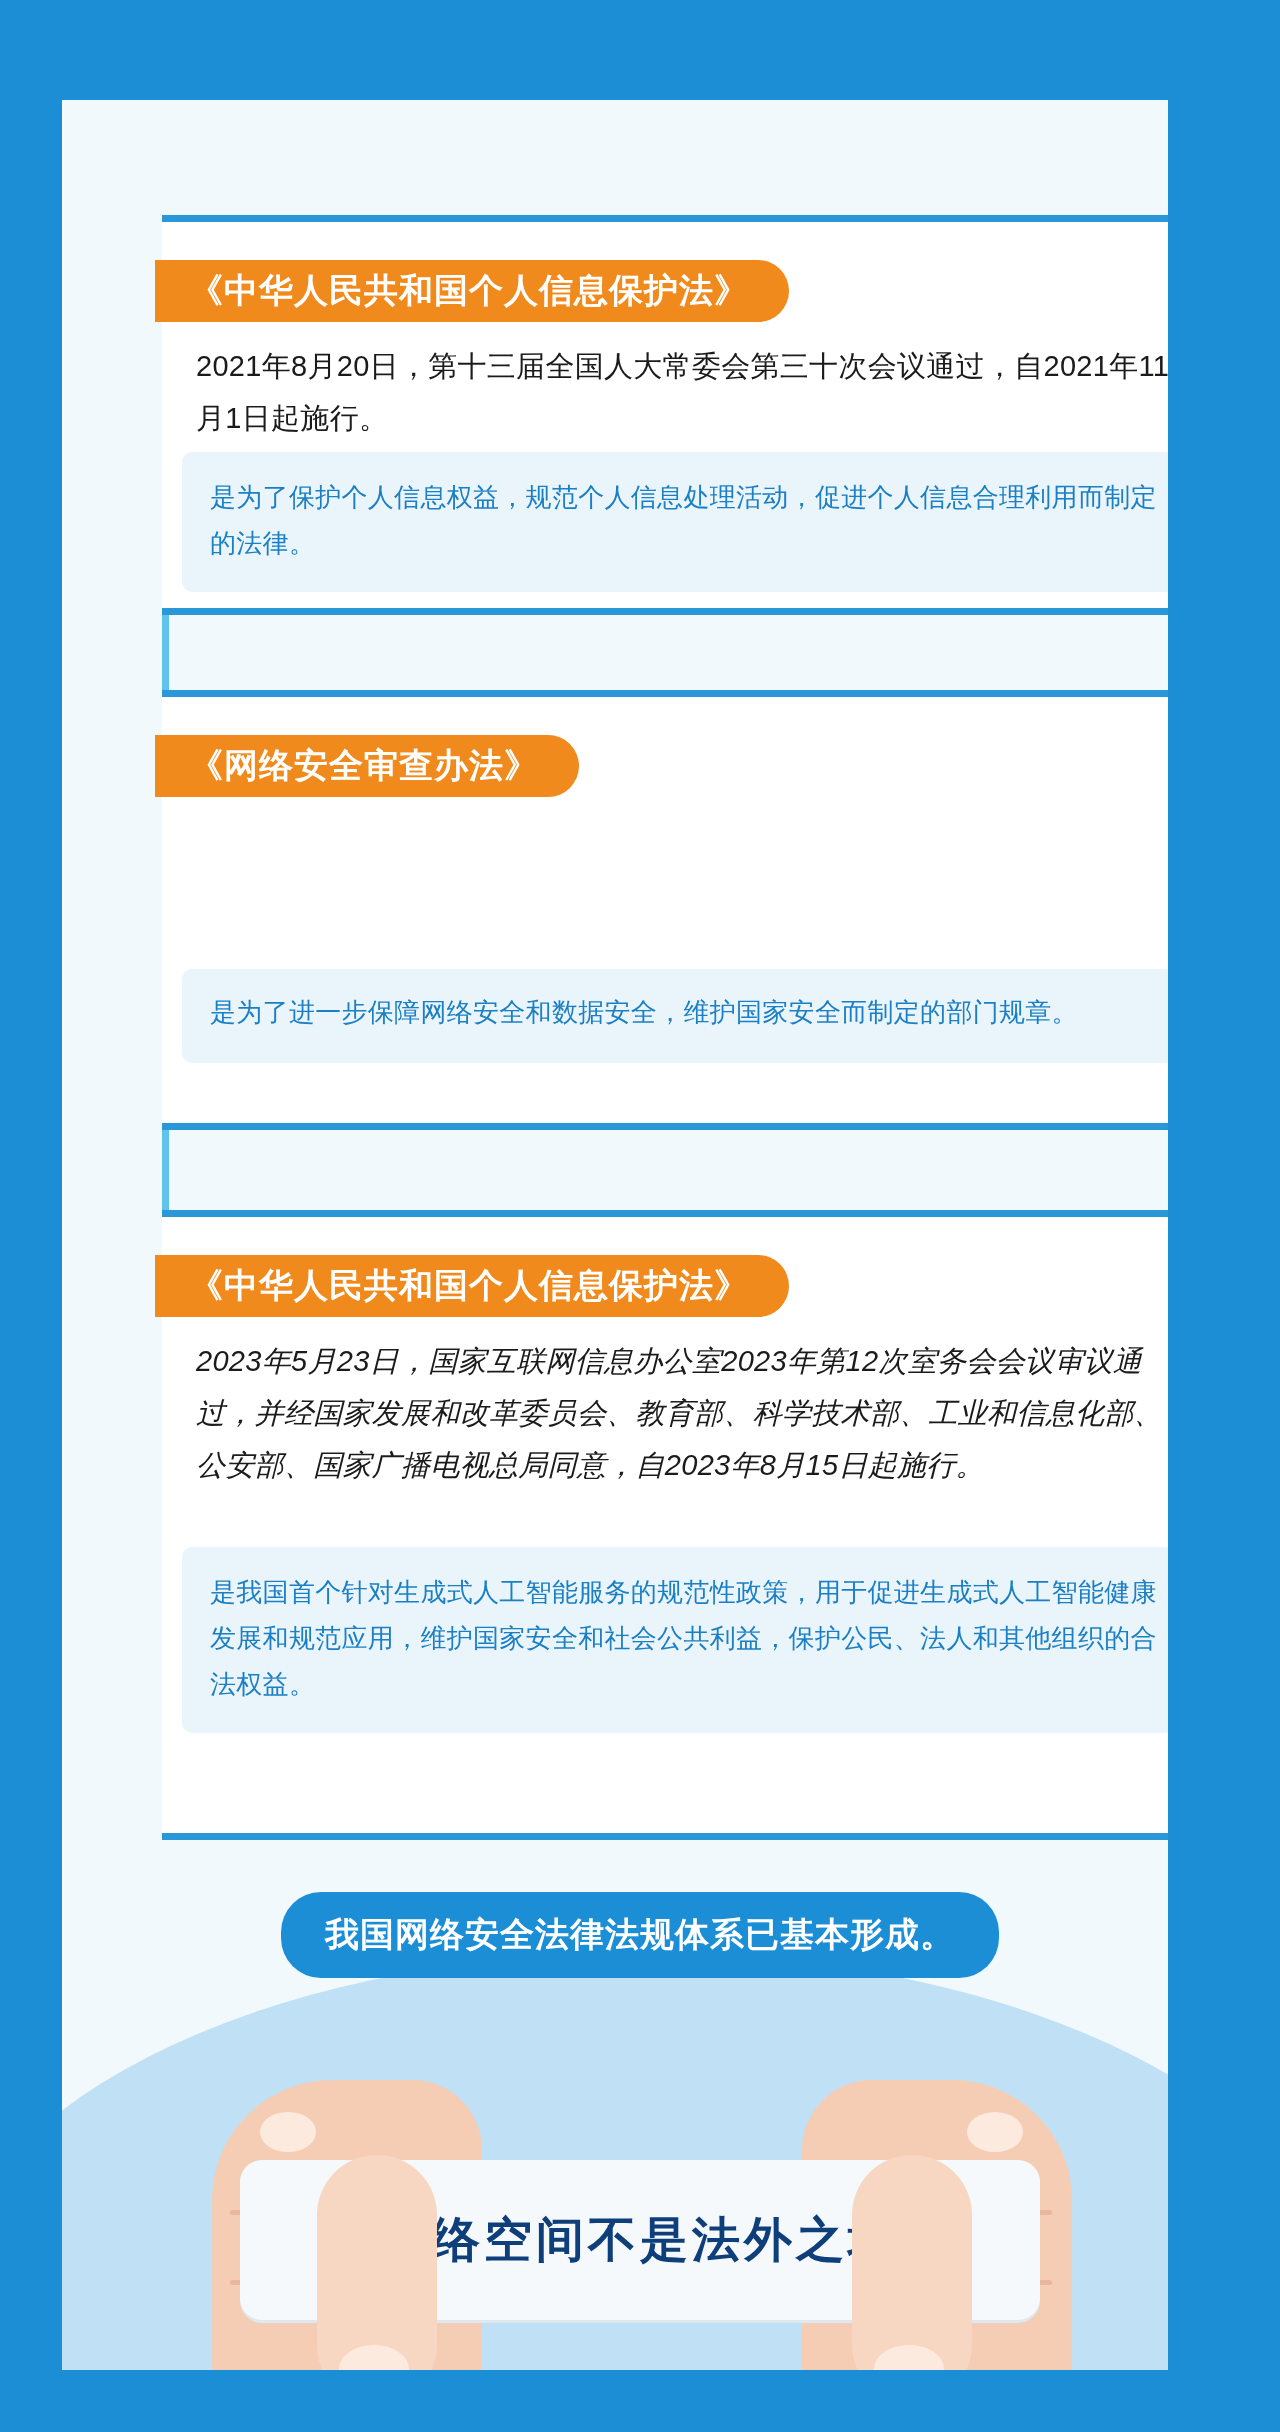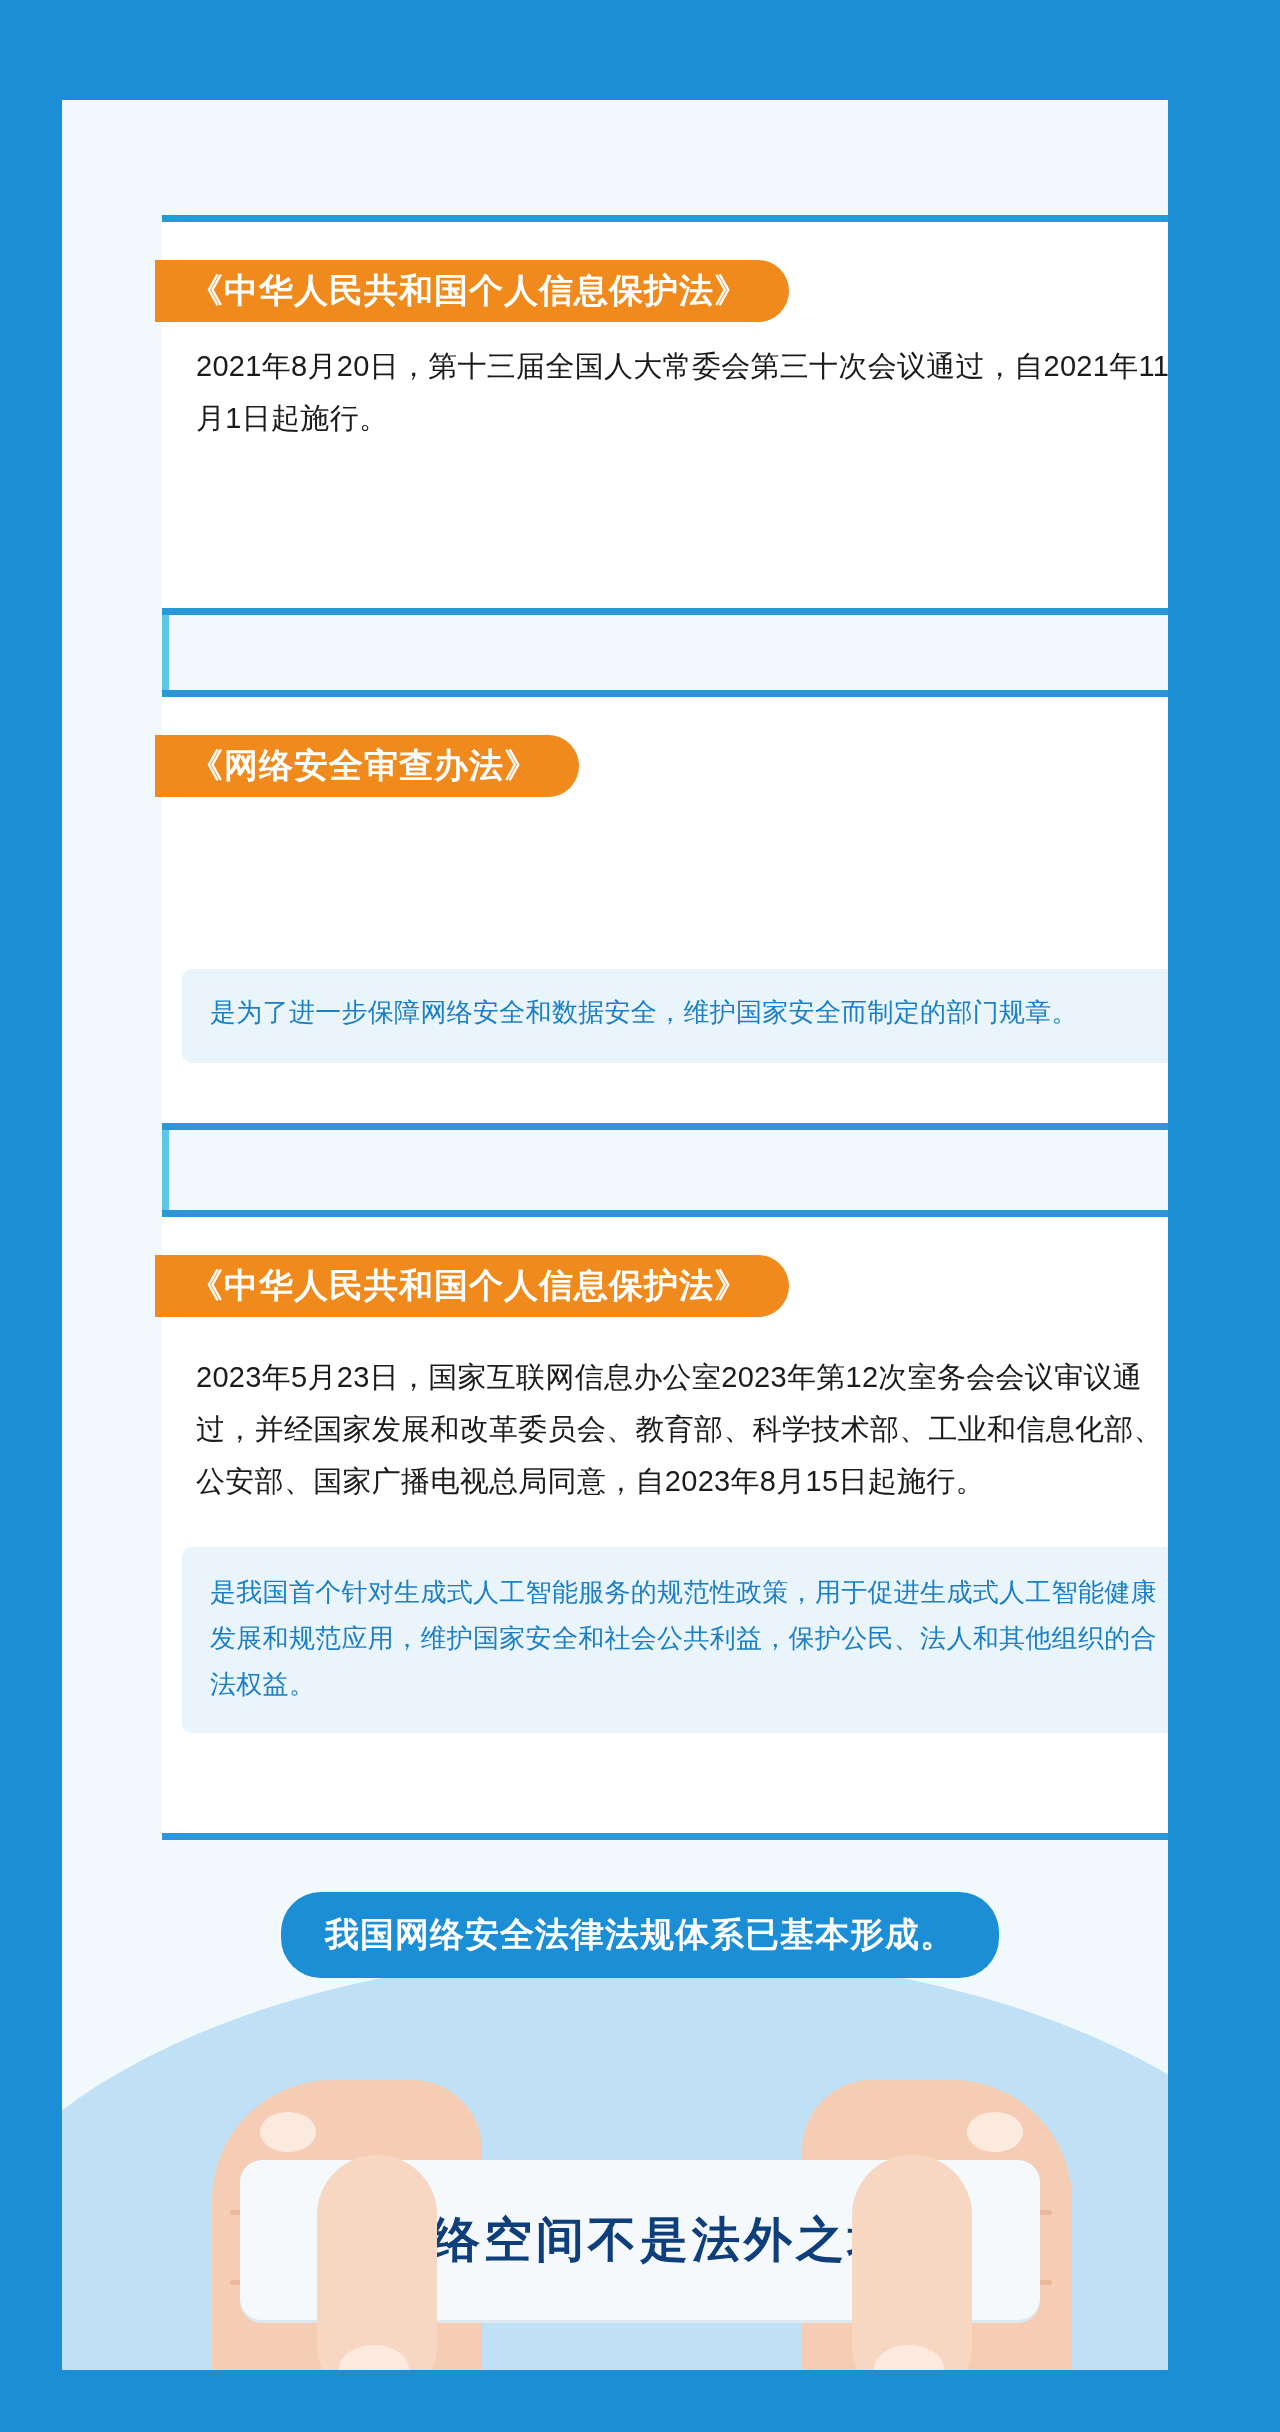--- a/index.html
+++ b/index.html
@@ -207,36 +207,37 @@
 
     <div class="connector" style="left:100px; top:1022px; width:1060px; height:96px; border-right-color:#5fc4ec; border-top:none; border-bottom:none; border-left-color:#5fc4ec;"></div>
     <div class="connector" style="left:100px; top:1111px; width:1060px; border:none; background:#5fc4ec; height:7px;"></div>
 
     <div class="card-left-bar b1"></div>
     <div class="law-card c1">
       <div class="title-pill">
         <span>《中华人民共和国个人信息保护法》</span>
       </div>
       <div class="body-text" style="top:118px;">2021年8月20日，第十三届全国人大常委会第三十次会议通过，自2021年11月1日起施行。</div>
+      <div class="note-box" style="top:230px;">是为了保护个人信息权益，规范个人信息处理活动，促进个人信息合理利用而制定的法律。</div>
     </div>
 
     <div class="card-left-bar b2"></div>
     <div class="law-card c2">
       <div class="title-pill">
         <span>《网络安全审查办法》</span>
       </div>
       <div class="note-box" style="top:272px;">是为了进一步保障网络安全和数据安全，维护国家安全而制定的部门规章。</div>
     </div>
 
     <div class="card-left-bar b3"></div>
     <div class="law-card c3">
       <div class="title-pill">
         <span>《中华人民共和国个人信息保护法》</span>
       </div>
-      <div class="body-text" style="top:134px;">2023年5月23日，国家互联网信息办公室2023年第12次室务会会议审议通过，并经国家发展和改革委员会、教育部、科学技术部、工业和信息化部、公安部、国家广播电视总局同意，自2023年8月15日起施行。</div>
+      <div class="body-text" style="top:118px;font-style:italic;">2023年5月23日，国家互联网信息办公室2023年第12次室务会会议审议通过，并经国家发展和改革委员会、教育部、科学技术部、工业和信息化部、公安部、国家广播电视总局同意，自2023年8月15日起施行。</div>
       <div class="note-box" style="top:330px;">是我国首个针对生成式人工智能服务的规范性政策，用于促进生成式人工智能健康发展和规范应用，维护国家安全和社会公共利益，保护公民、法人和其他组织的合法权益。</div>
     </div>
 
     <div class="bottom-art">
       <div class="blue-hill"></div>
 
       <div class="summary-pill">我国网络安全法律法规体系已基本形成。</div>
 
       <div class="hand hand-left"></div>
       <div class="hand hand-right"></div>

